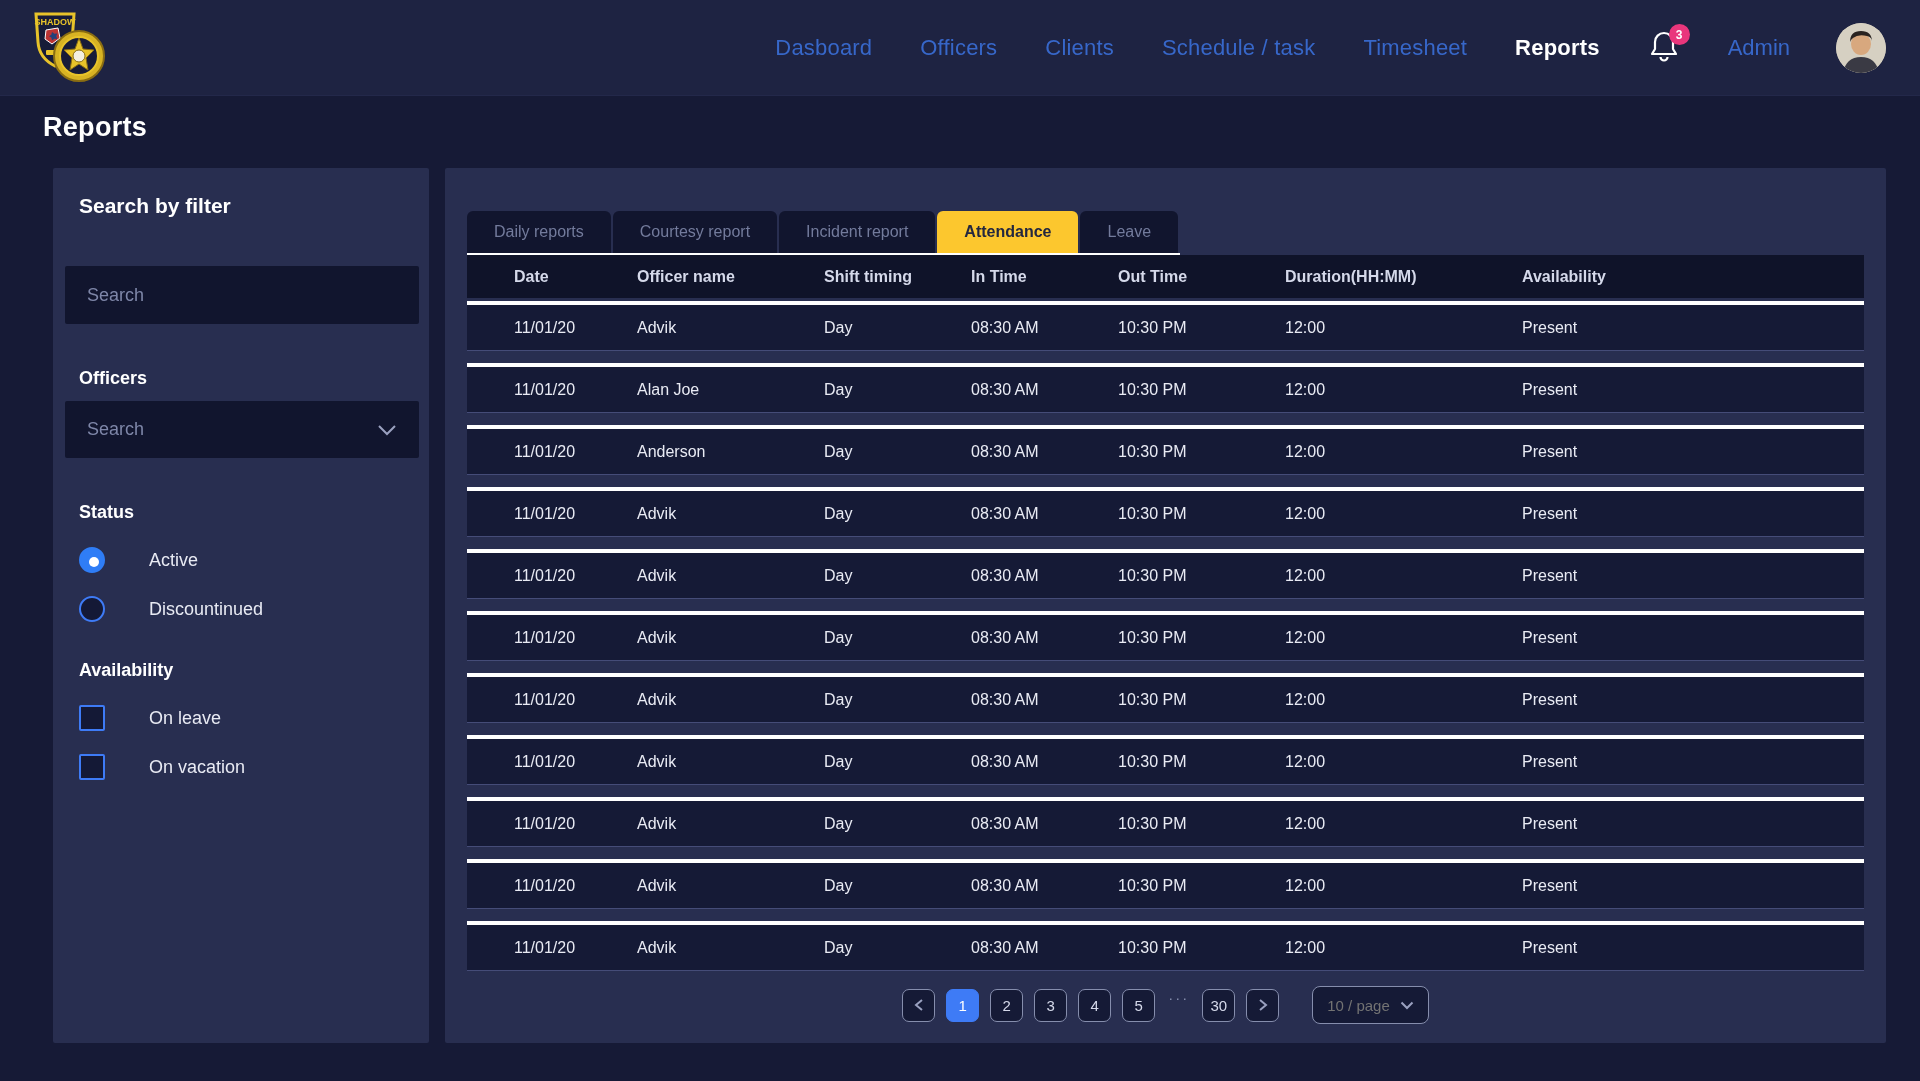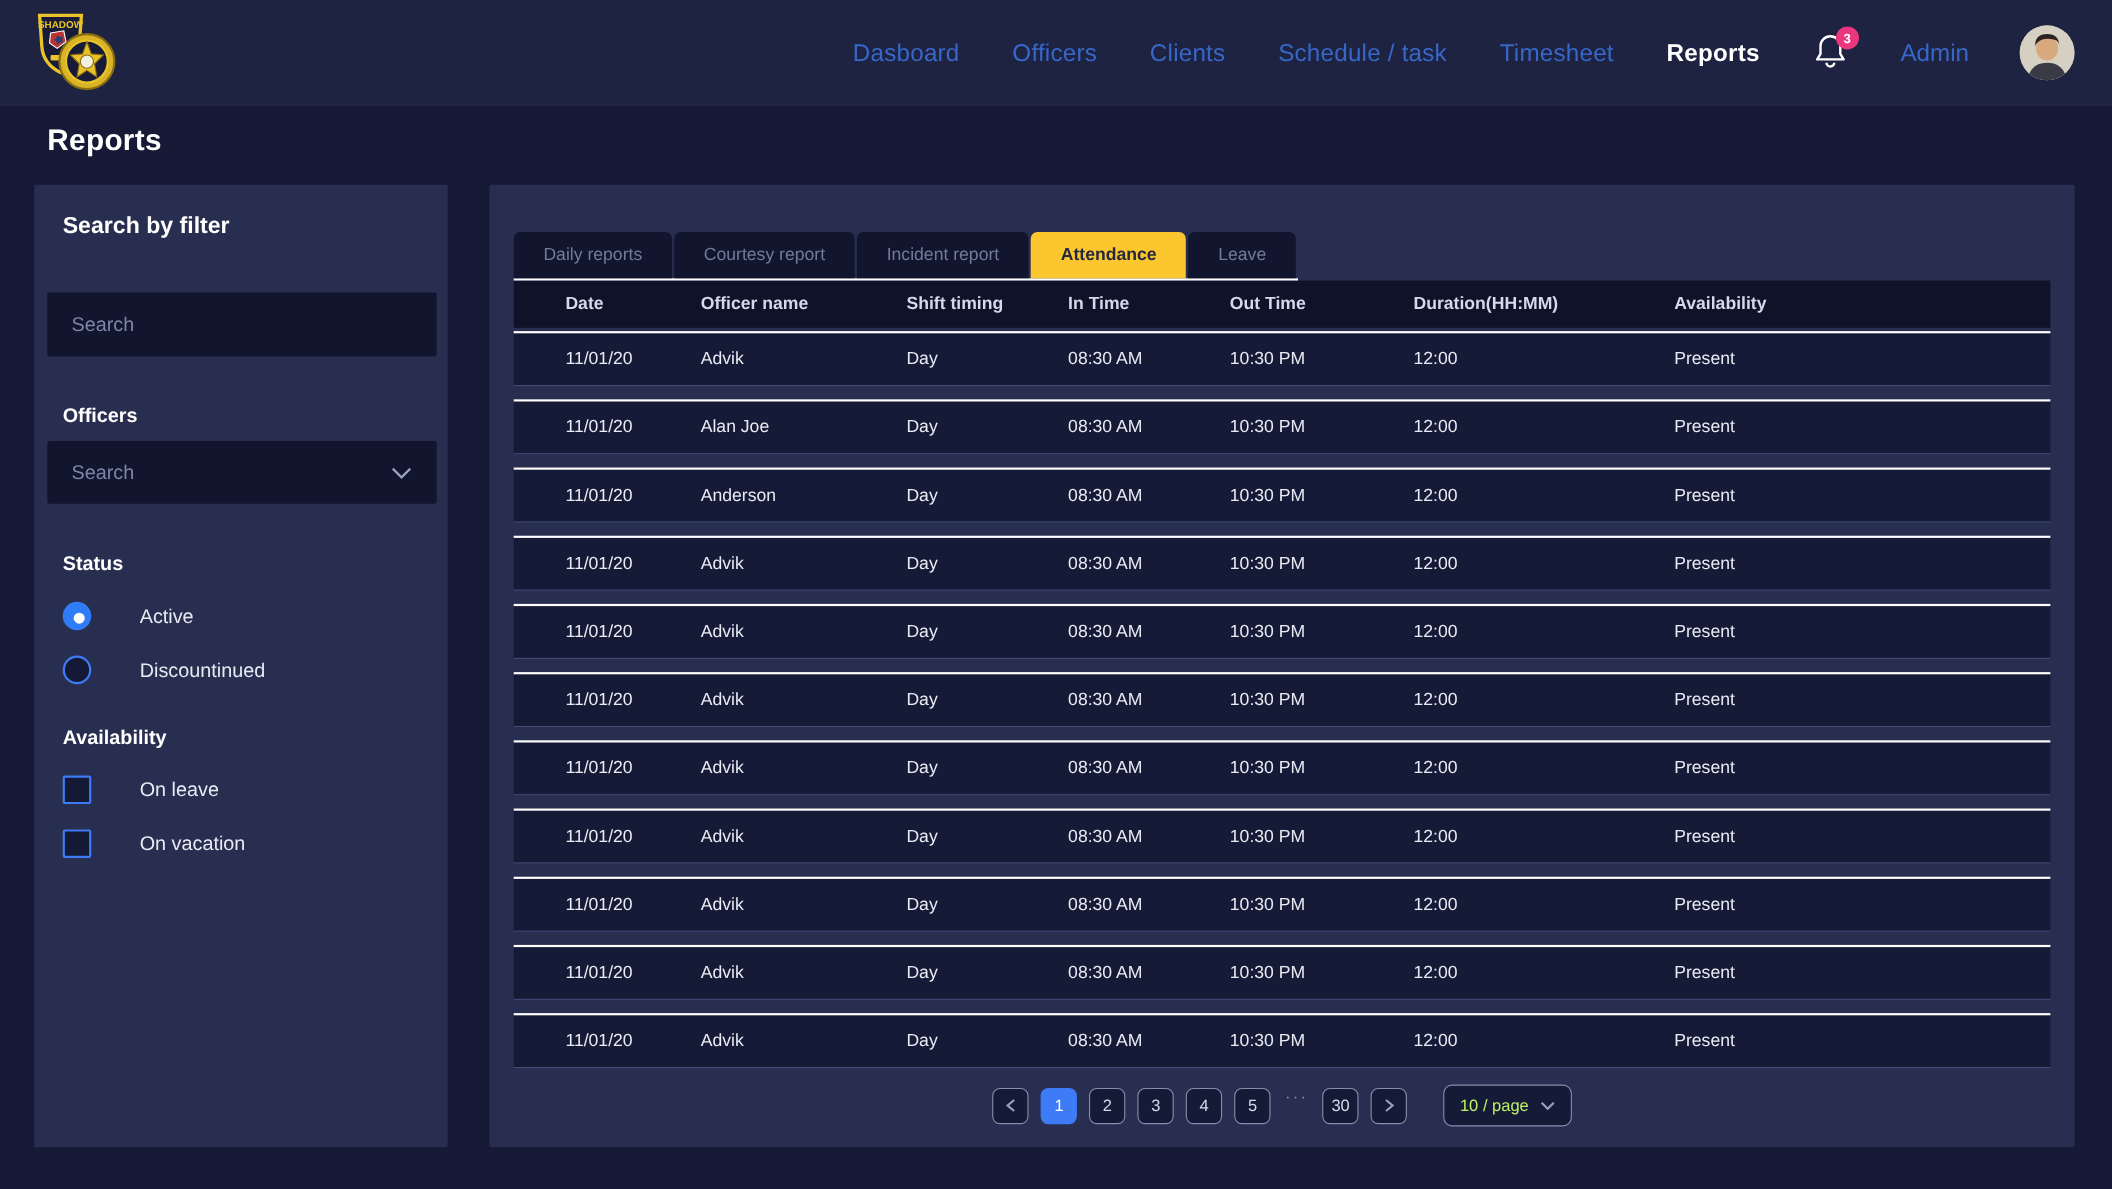--- a/index.html
+++ b/index.html
@@ -40,21 +40,21 @@
     width:50px; height:50px; border-radius:50%; overflow:hidden; cursor:pointer;
     background:#cfc8b8; flex:0 0 auto;
   }
   
   .page-title {
     position:absolute; left:43px; top:112px;
     color:#fff; font-size:27px; font-weight:700; letter-spacing:.3px;
   }
   
   .sidebar {
-    position:absolute; left:31px; top:168px; width:376px; height:875px;
+    position:absolute; left:53px; top:168px; width:376px; height:875px;
     background:#282e50; border-radius:2px; padding:26px 12px 0 12px;
   }
   .sb-heading { color:#fff; font-size:21px; font-weight:700; margin-left:14px; }
   .sb-label { color:#fff; font-size:18px; font-weight:700; margin-left:14px; }
   .sb-input {
     margin-top:48px; width:354px; height:58px; border:none; border-radius:2px;
     background:#11152e; color:#c9cee4; font-size:18px; padding:0 22px;
     font-family:"Liberation Sans", sans-serif; display:block;
   }
   .sb-input::placeholder { color:#7e86a8; }
@@ -99,39 +99,39 @@
     grid-template-columns:123px 187px 147px 147px 167px 237px 1fr;
     align-items:center;
     padding-left:28px;
   }
   .thead {
     background:#0f1329; height:43px; color:#d5d9ea; font-weight:700; font-size:16px;
   }
   .thead > div, .trow > div { padding-left:19px; white-space:nowrap; }
   .trow {
     background:#151a36; height:50px; margin-top:12px;
-    border-top:2px solid #ffffff; border-bottom:1px solid #454c78;
+    border-top:4px solid #ffffff; border-bottom:1px solid #454c78;
     color:#e9ebf4; font-size:16px;
   }
   .trow:first-of-type { margin-top:3px; }
   
   .pagination {
     margin-top:15px; display:flex; align-items:center; justify-content:center; gap:11px;
   }
   .pg-btn {
     min-width:33px; height:33px; border-radius:7px;
     border:1px solid #868ead; background:#151a36; color:#d5d9ea;
     font-size:15px; display:flex; align-items:center; justify-content:center;
     cursor:pointer; font-family:"Liberation Sans", sans-serif;
   }
   .pg-btn.active { background:#3e7bf6; border-color:#3e7bf6; color:#fff; }
   .pg-dots { color:#868ead; font-size:15px; letter-spacing:2px; padding:0 2px; }
   .pg-size {
     height:38px; min-width:102px; border:1px solid #868ead; border-radius:8px;
-    background:#151a36; color:#bef264; font-size:15px;
+    background:#151a36; color:#737373; font-size:15px;
     display:flex; align-items:center; justify-content:center; gap:10px;
     padding:0 14px; margin-left:22px; cursor:pointer;
   }
   .chev { stroke:#9aa1c0; stroke-width:2; fill:none; }
 </style>
 </head>
 <body>
 
 <header class="topnav">
   <div class="logo-wrap">

